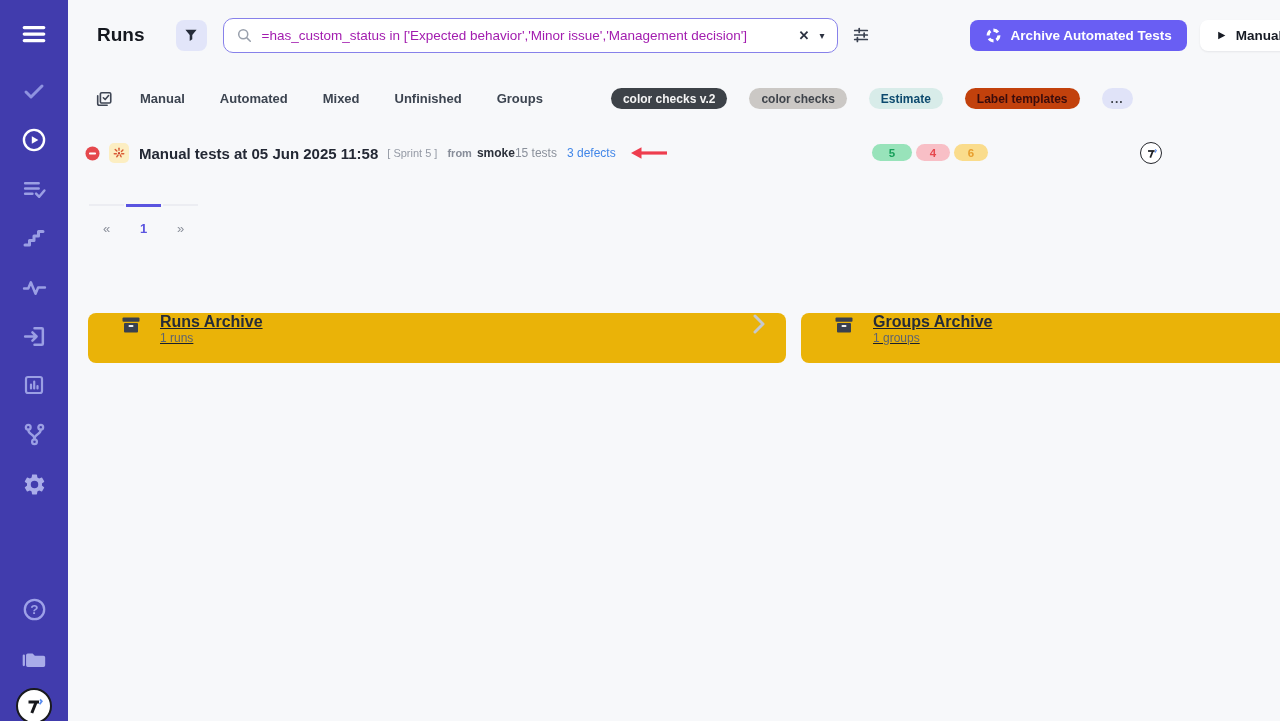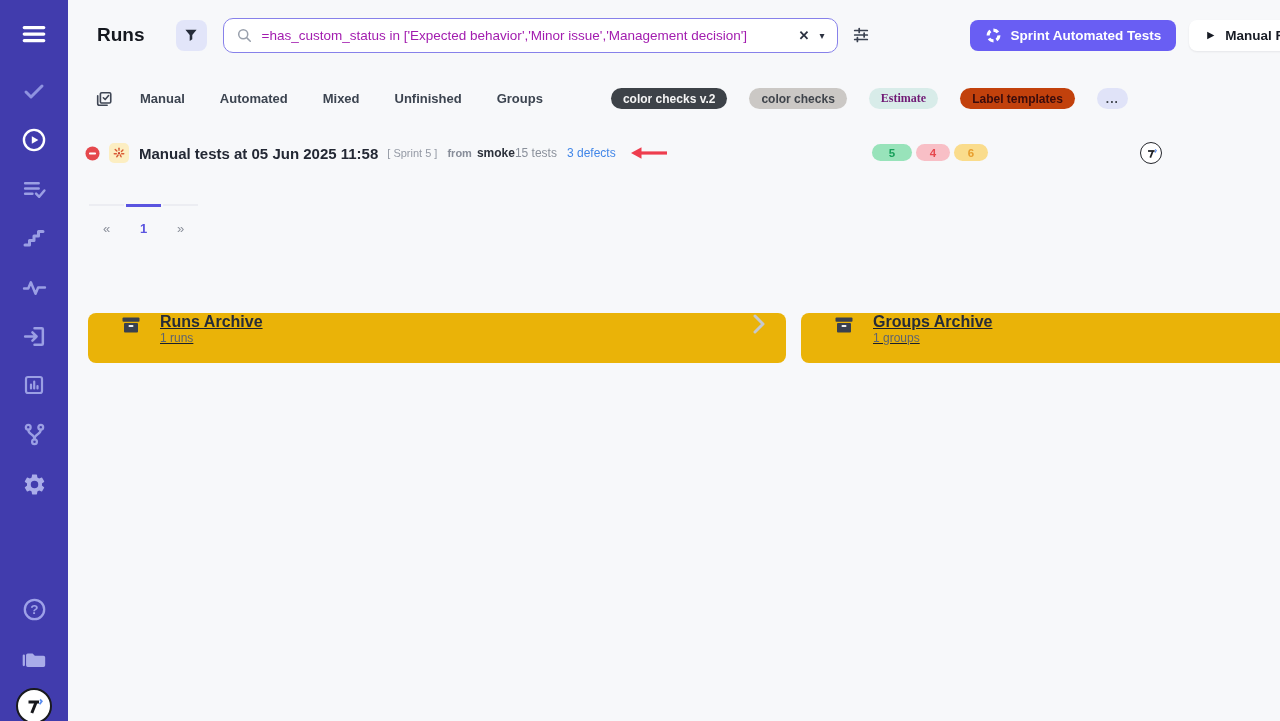--- a/index.html
+++ b/index.html
@@ -70,21 +70,21 @@
   .select-all { margin-right: 27px; background: none; border: none; cursor: pointer; display: flex; }
   .tab { font-size: 13px; font-weight: 600; color: #3c4450; margin-right: 35px; cursor: pointer; }
   .chip {
     height: 21px; border-radius: 11px; padding: 0 12px;
     font-size: 12px; font-weight: 600; display: flex; align-items: center;
     margin-right: 22px; cursor: pointer; white-space: nowrap;
   }
   .chip-first { margin-left: 33px; }
   .chip-dark  { background: #3d4248; color: #f4f4f4; }
   .chip-gray  { background: #cbc8c5; color: #3f444b; }
-  .chip-teal  { background: #d8ece9; color: #701a75; font-family: Liberation Serif, serif; }
+  .chip-teal  { background: #d8ece9; color: #0c4a6e; }
   .chip-red   { background: #c2410c; color: #3a0c0c; }
   .chip-more  { background: #e0e3f8; color: #3f444b; font-weight: 800; letter-spacing: 1px; padding: 0 9px; }
   
   .run-row { position: absolute; top: 141px; left: 0; width: 100%; height: 24px; }
   .run-left { position: absolute; left: 17px; top: 0; height: 24px; display: flex; align-items: center; }
   .minus-icon { display: flex; cursor: pointer; }
   .burst-chip {
     width: 20px; height: 20px; border-radius: 5px; background: #fceec2;
     display: flex; align-items: center; justify-content: center; margin-left: 9px;
   }
@@ -242,21 +242,21 @@
           </svg>
       </span>
     </button>
 
     <button class="report-btn">
       <span style="display:flex">
         <svg width="17" height="17" viewBox="0 0 20 20" fill="none">
             <circle cx="10" cy="10" r="6.3" stroke="#ffffff" stroke-width="3.6" stroke-dasharray="6 3.6"></circle>
           </svg>
       </span>
-      <span>Sprint Automated Tests</span>
+      <span>Archive Automated Tests</span>
     </button>
 
     <button class="manual-btn">
       <span style="display:flex">
         <svg width="11" height="11" viewBox="0 0 20 20">
             <path d="M4 3l13 7-13 7z" fill="#171b24"></path>
           </svg>
       </span>
       <span>Manual R</span>
     </button>

